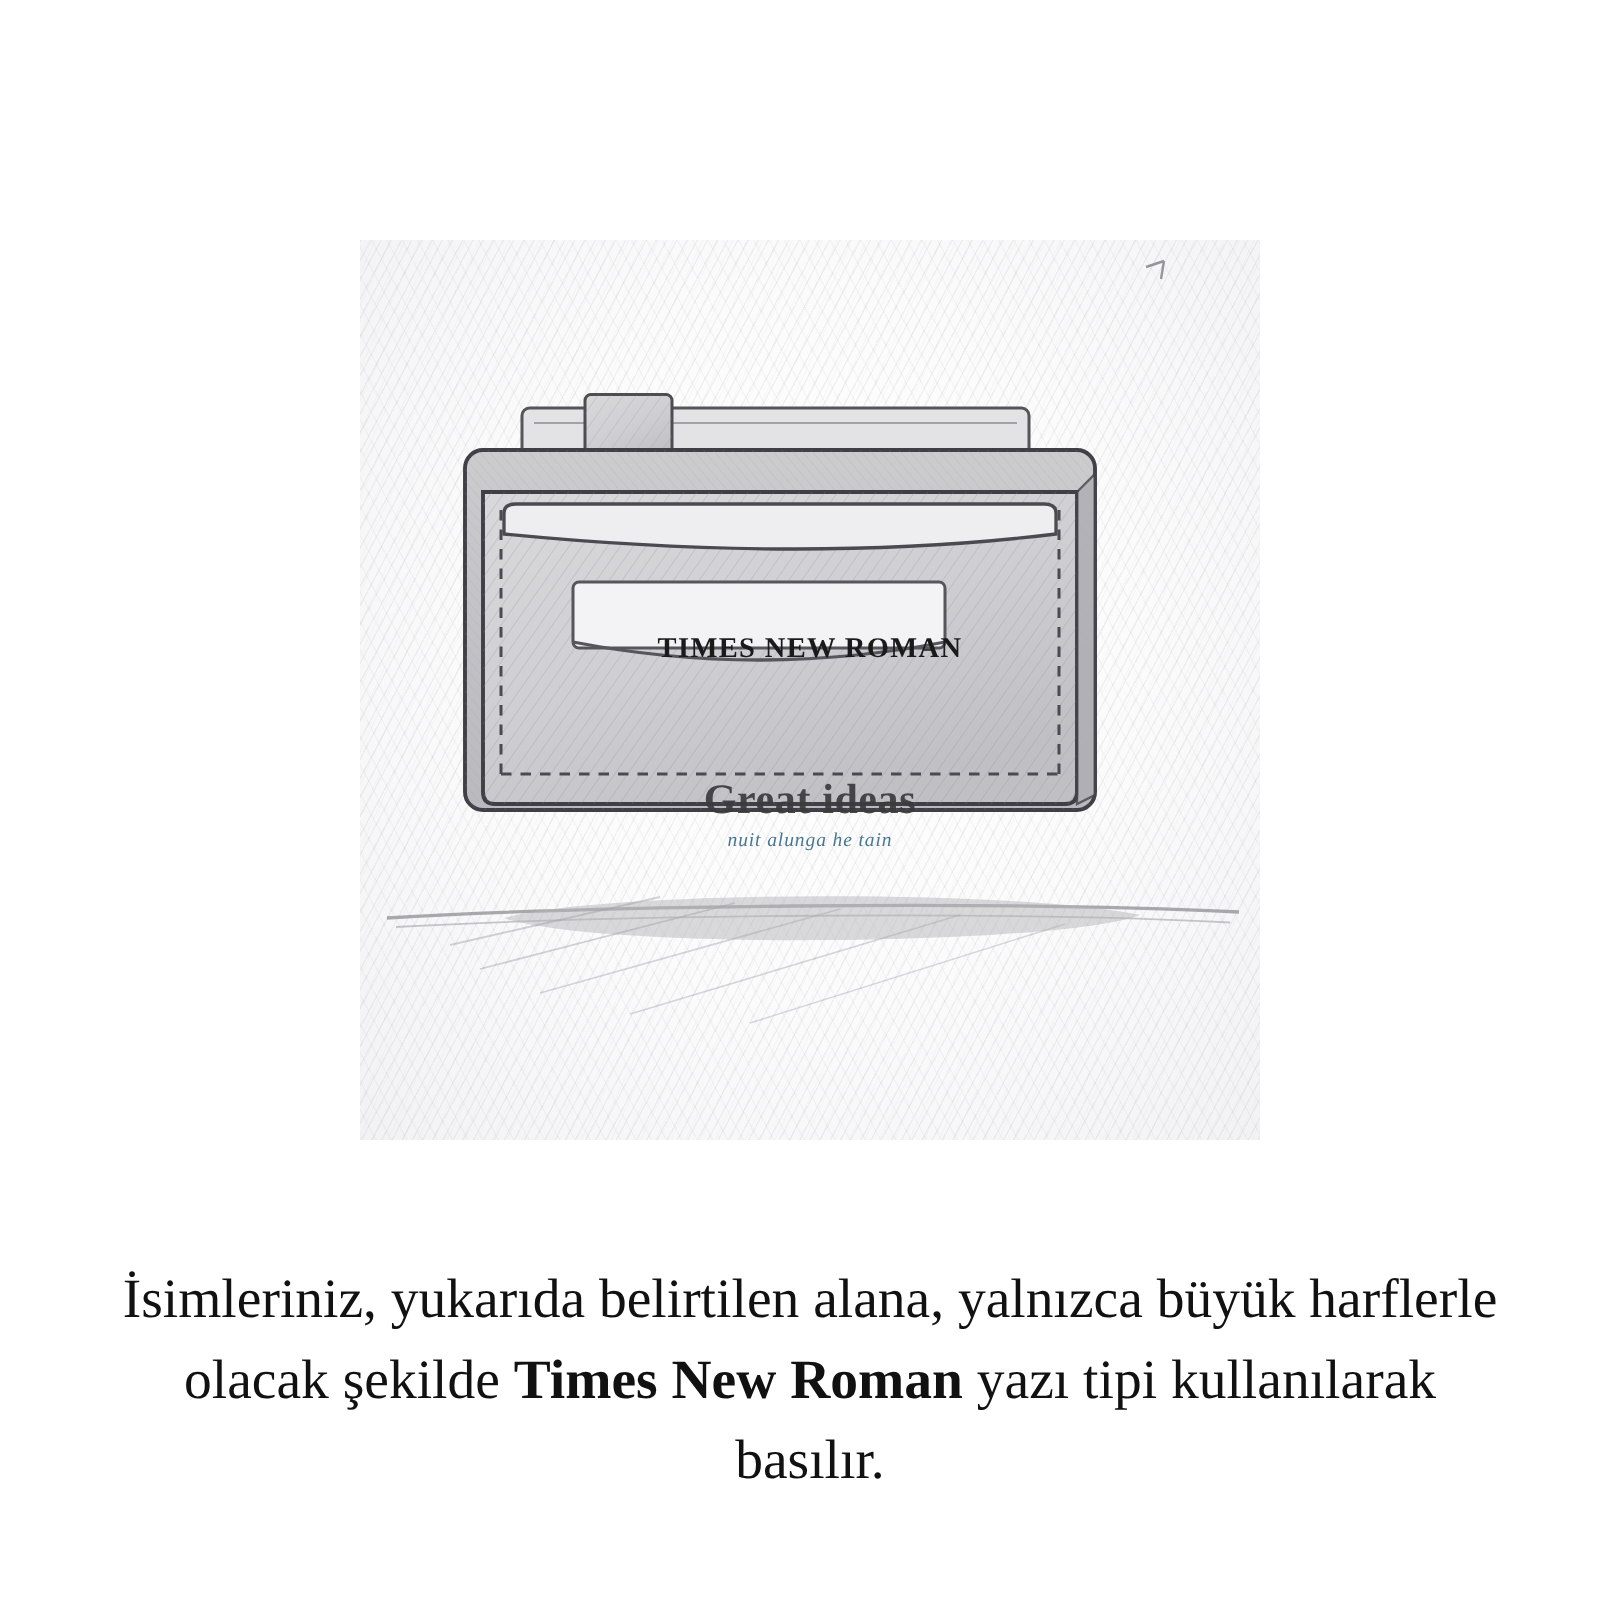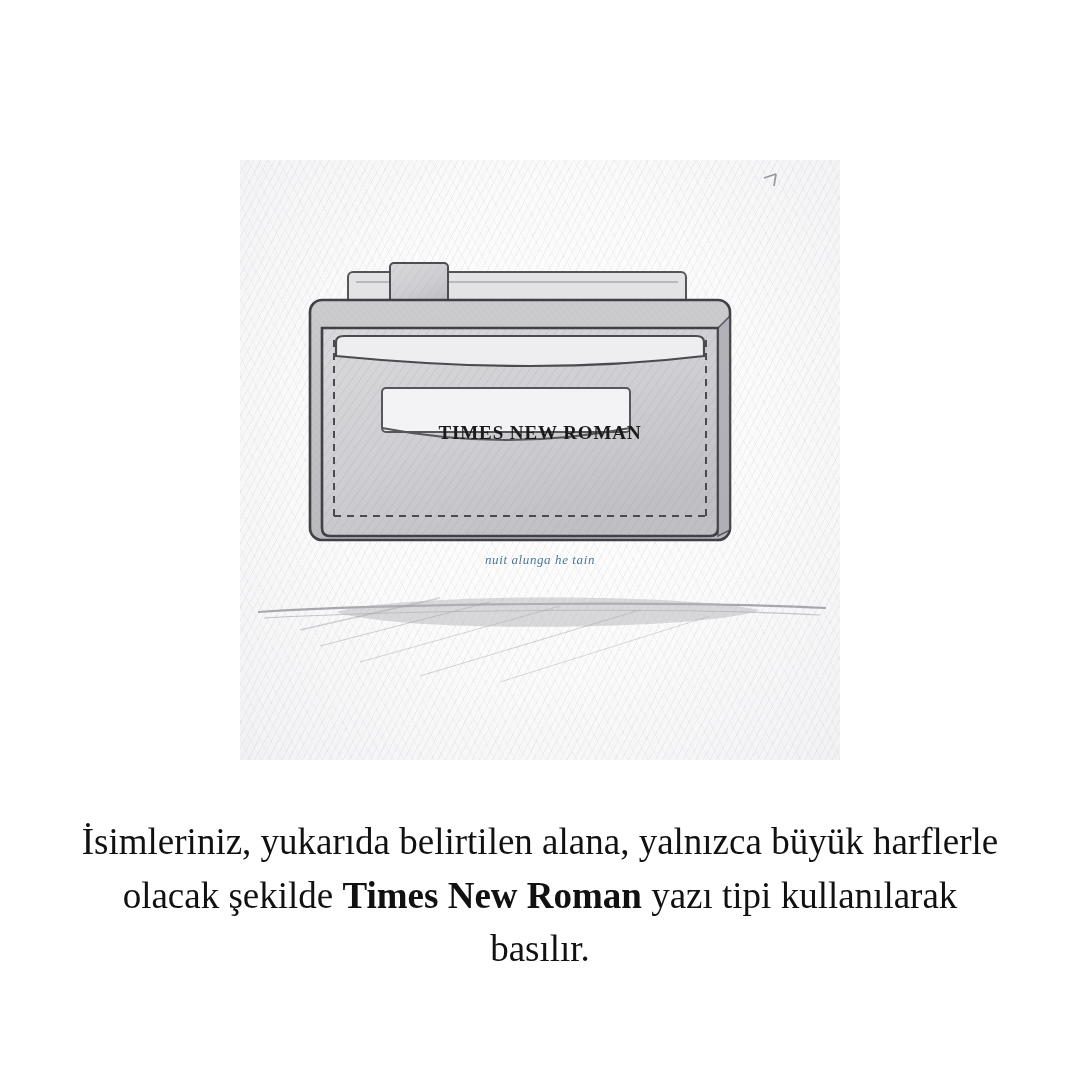--- a/index.html
+++ b/index.html
@@ -84,21 +84,21 @@
     font-size: 13px;
     letter-spacing: 0.6px;
     color: #0c4a6e;
     opacity: 0.75;
     filter: blur(0.4px);
   }
 
   
   .caption {
     width: 930px;
-    margin-top: 55px;
+    margin-top: 80px;
     text-align: center;
     font-family: "Liberation Serif", serif;
     font-size: 37px;
     line-height: 1.45;
     color: #111111;
   }
   .caption b {
     font-weight: bold;
   }
 </style>
@@ -169,20 +169,21 @@
       <path d="M94 356 L466 356" stroke="#4a4a50" stroke-width="2" stroke-dasharray="7 6" fill="none"></path>
       <path d="M94 180 L94 356" stroke="#4a4a50" stroke-width="2" stroke-dasharray="7 6" fill="none"></path>
       <path d="M466 180 L466 356" stroke="#4a4a50" stroke-width="2" stroke-dasharray="7 6" fill="none"></path>
 
       <path d="M478 168 L490 156 L490 370 L478 376 Z" fill="#adadb3" opacity="0.8" stroke="#44444a" stroke-width="1.6"></path>
 
       <path d="M524 18 L536 14 M536 14 L534 26" stroke="#7d7d84" stroke-width="1.6" fill="none" opacity="0.8"></path>
     </svg>
 
     <div class="card-print-title">TIMES NEW ROMAN</div>
+    <div class="card-brand">Great ideas</div>
     <div class="card-subbrand">nuit alunga he tain</div>
   </div>
 
   <div class="caption">
     <span>İsimleriniz, yukarıda belirtilen alana, yalnızca büyük harflerle olacak şekilde </span><b>Times New Roman</b><span> yazı tipi kullanılarak basılır.</span>
   </div>
 
 </div>
 
 </body></html>

